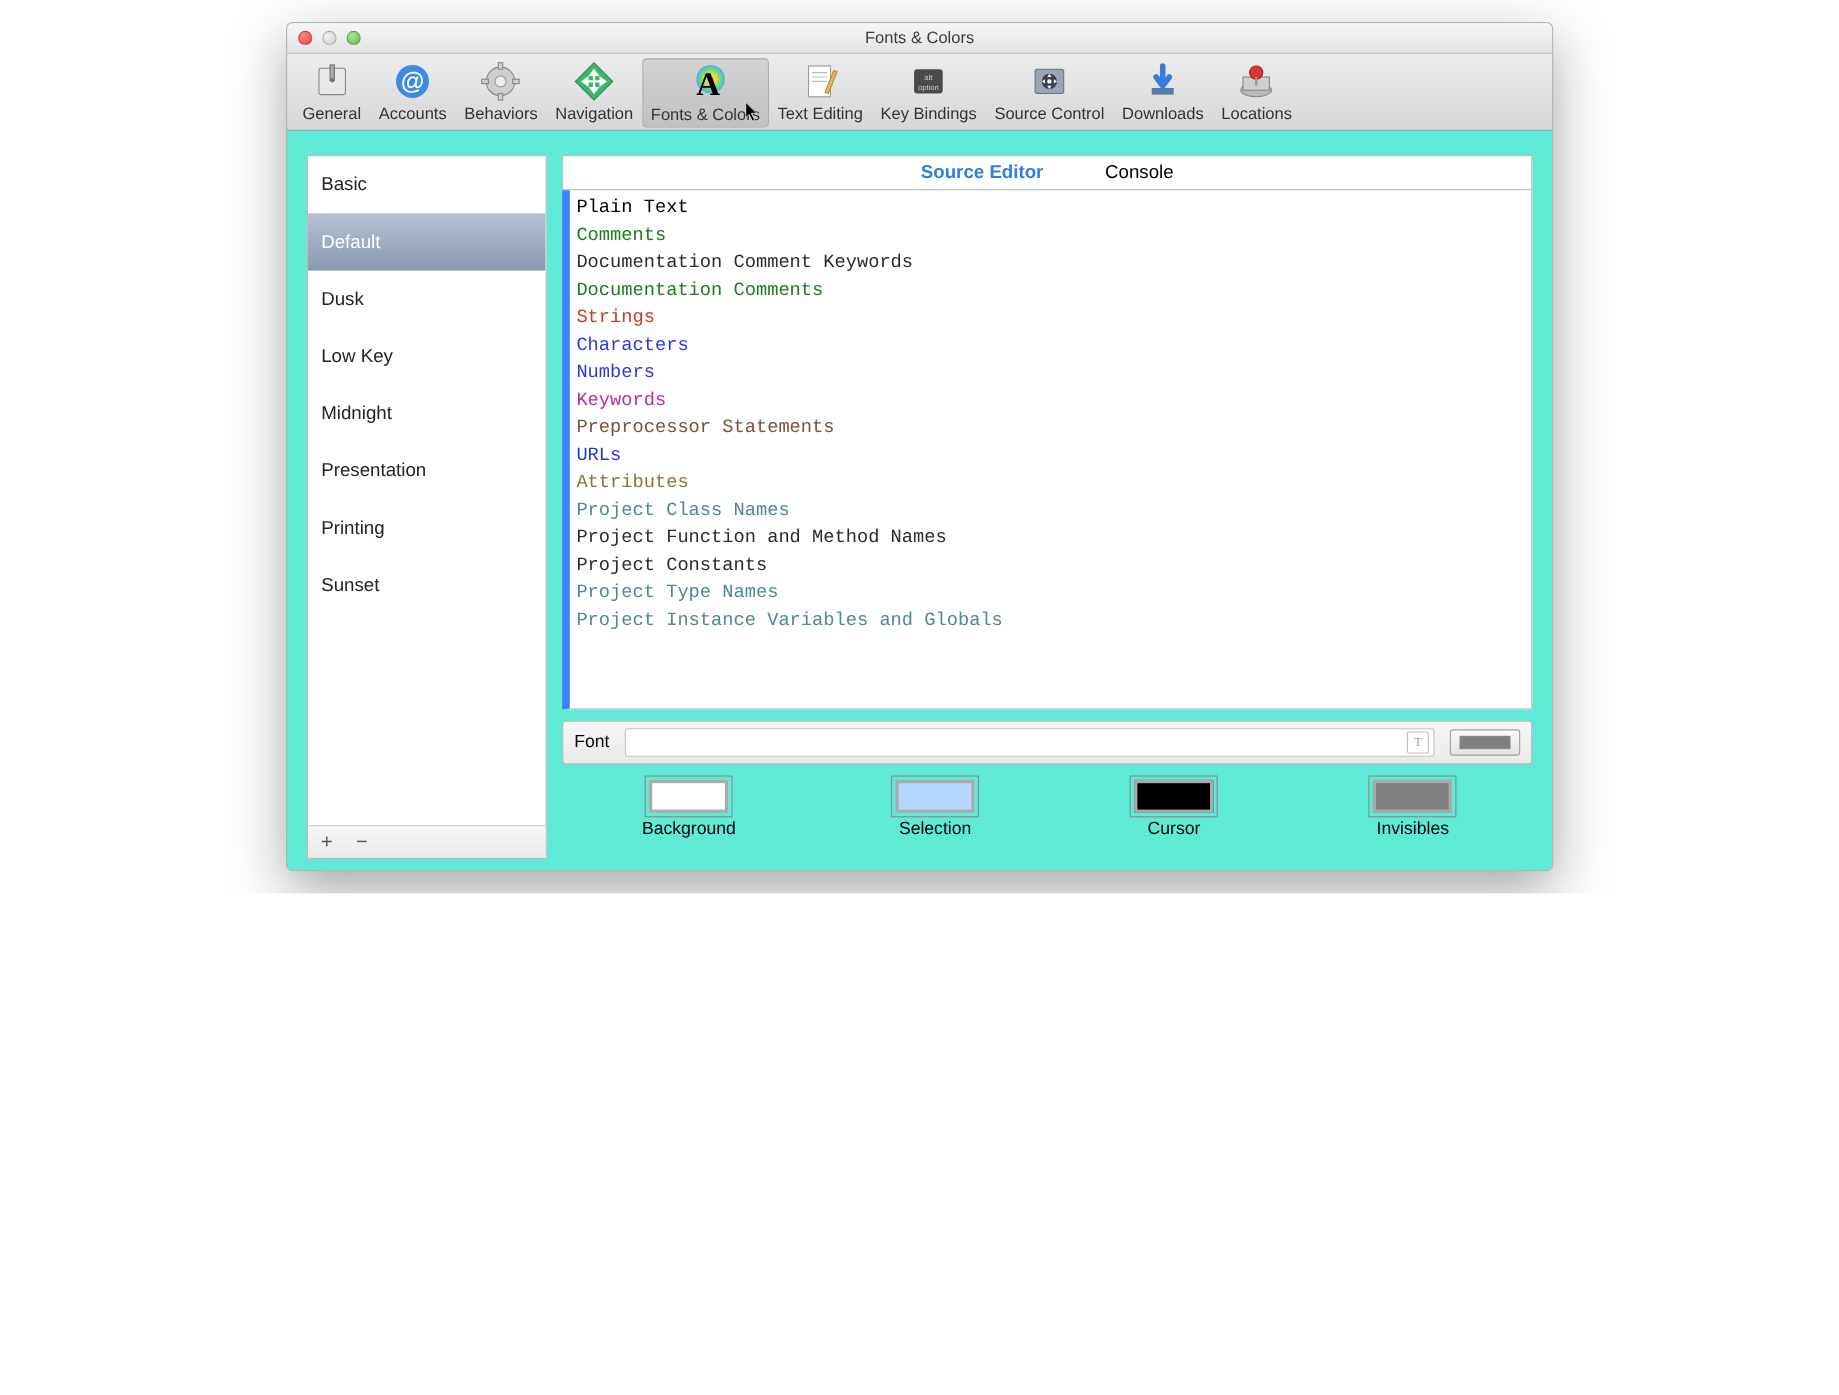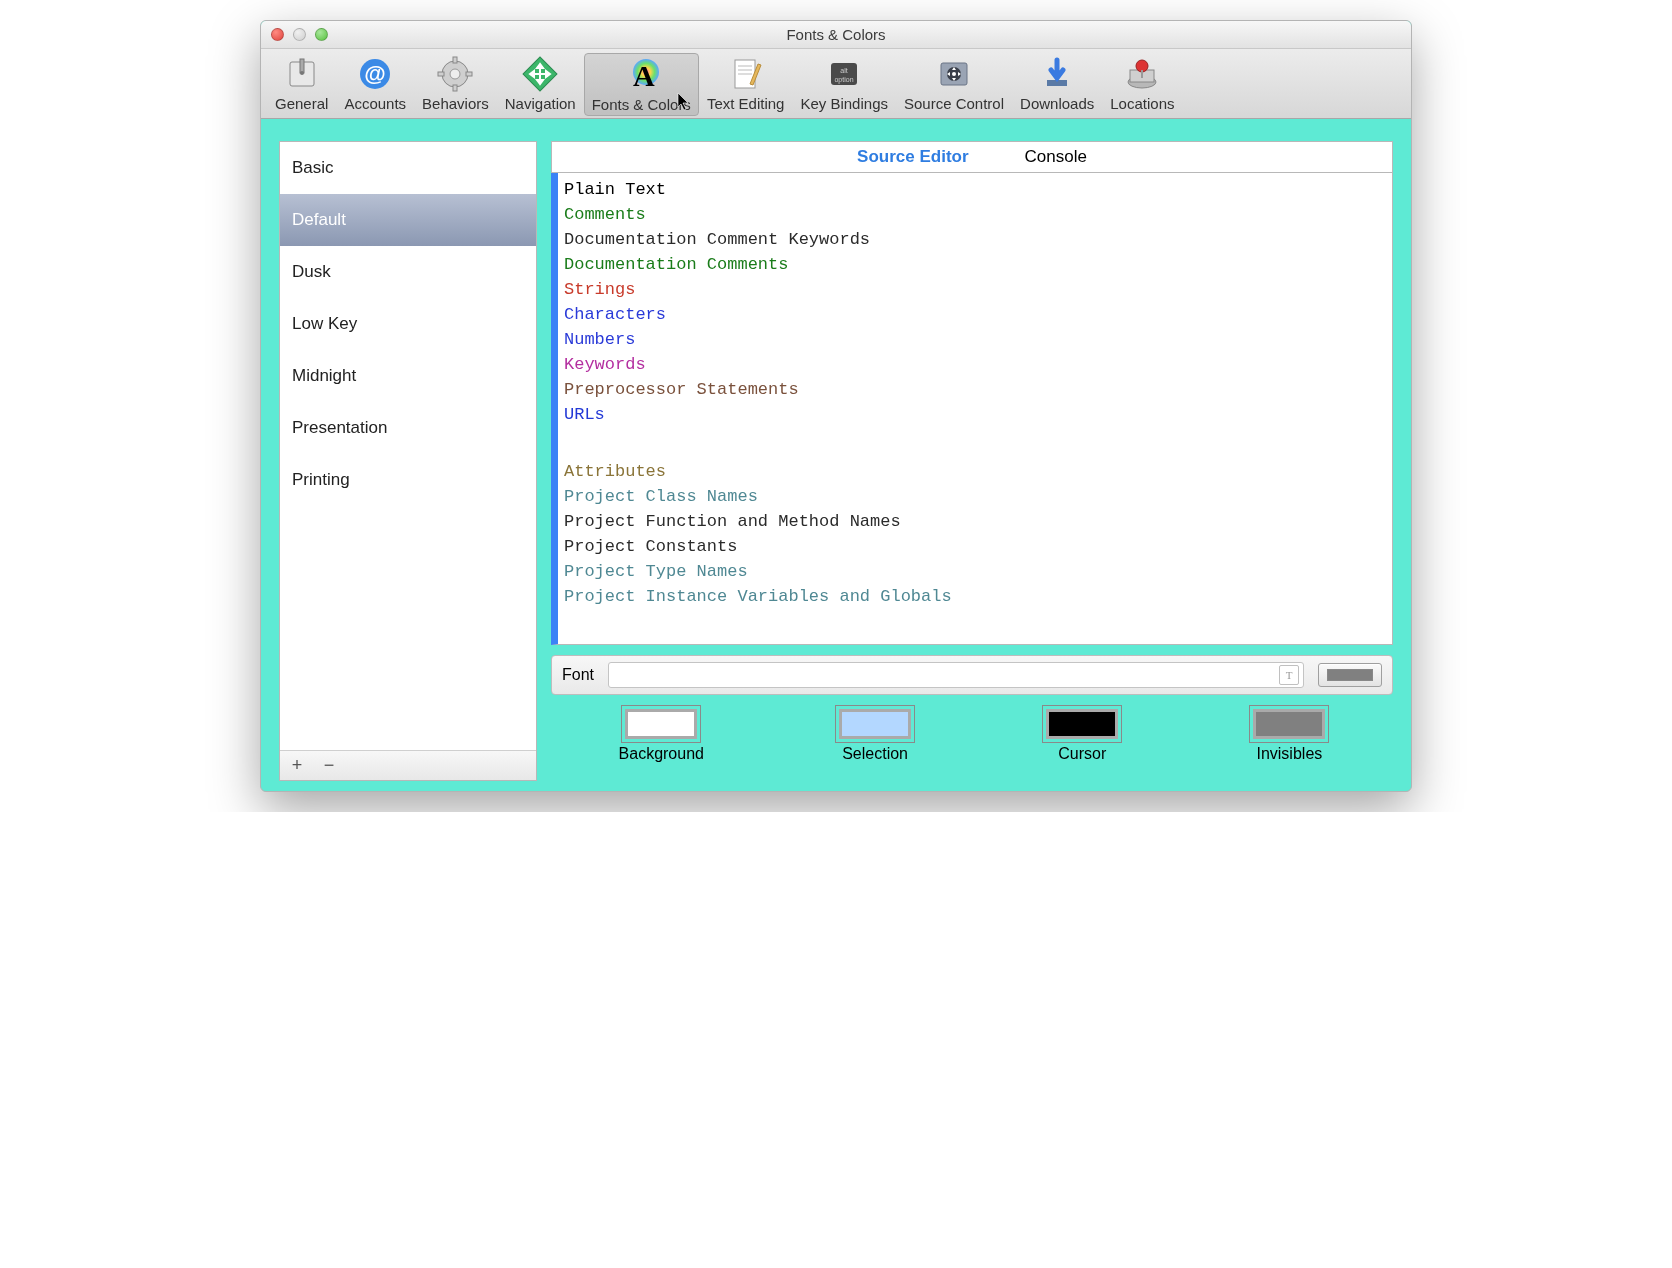--- a/index.html
+++ b/index.html
@@ -47,21 +47,21 @@
     cursor:default;
   }
   .tb-item.selected { background: linear-gradient(#d4d4d4,#c0c0c0); border:1px solid #a8a8a8; padding:0 7px 2px 7px;}
   .tb-icon { width:44px; height:42px; display:flex; align-items:center; justify-content:center;}
   .content {
     display:flex;
     padding: 22px 18px 10px 18px;
     gap: 14px;
   }
   .sidebar {
-    width: 258px;
+    width: 218px;
     background:#fff;
     border:1px solid #b8b8b8;
     display:flex; flex-direction:column;
     height: 640px;
   }
   .theme-list{ flex:1; overflow:auto;}
   .theme-item {
     padding: 16px 12px;
     font-size:17px;
     color:#222;
@@ -269,20 +269,21 @@
 
     <div class="sidebar">
       <div class="theme-list" id="theme-list">
           <div class="theme-item">Basic</div>
           <div class="theme-item selected">Default</div>
           <div class="theme-item">Dusk</div>
           <div class="theme-item">Low Key</div>
           <div class="theme-item">Midnight</div>
           <div class="theme-item">Presentation</div>
           <div class="theme-item">Printing</div>
+          <div class="theme-item">Sunset</div>
         </div>
       <div class="sidebar-footer">
         <div class="sb-btn">+</div>
         <div class="sb-btn">−</div>
       </div>
     </div>
 
     <div class="main">
       <div class="tabs" id="tabs">
           <div class="tab active">Source Editor</div>
@@ -292,21 +293,21 @@
           <div class="sx" style="color: rgb(0, 0, 0);">Plain Text</div>
           <div class="sx" style="color: rgb(26, 124, 26);">Comments</div>
           <div class="sx" style="color: rgb(43, 43, 43);">Documentation Comment Keywords</div>
           <div class="sx" style="color: rgb(26, 124, 26);">Documentation Comments</div>
           <div class="sx" style="color: rgb(200, 58, 42);">Strings</div>
           <div class="sx" style="color: rgb(42, 58, 216);">Characters</div>
           <div class="sx" style="color: rgb(42, 58, 216);">Numbers</div>
           <div class="sx" style="color: rgb(180, 47, 160);">Keywords</div>
           <div class="sx" style="color: rgb(122, 81, 60);">Preprocessor Statements</div>
           <div class="sx" style="color: rgb(34, 56, 214);">URLs</div>
-          <div class="sx" style="color: rgb(138, 116, 56); margin-top: 32px;">Attributes</div>
+          <div class="sx" style="color: rgb(138, 116, 56);">Attributes</div>
           <div class="sx" style="color: rgb(79, 136, 147);">Project Class Names</div>
           <div class="sx" style="color: rgb(43, 43, 43);">Project Function and Method Names</div>
           <div class="sx" style="color: rgb(43, 43, 43);">Project Constants</div>
           <div class="sx" style="color: rgb(79, 136, 147);">Project Type Names</div>
           <div class="sx" style="color: rgb(79, 136, 147);">Project Instance Variables and Globals</div>
         </div>
 
       <div class="font-row">
         <div class="font-label">Font</div>
         <div class="font-input">

